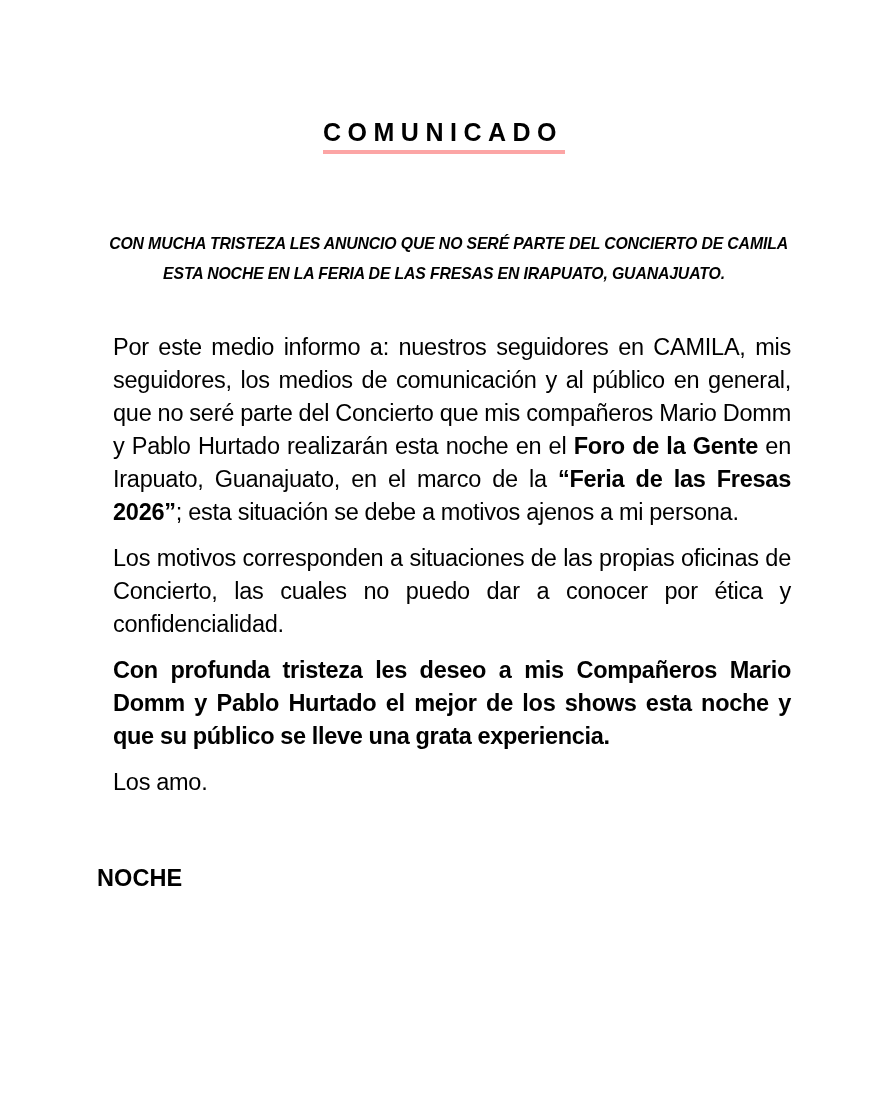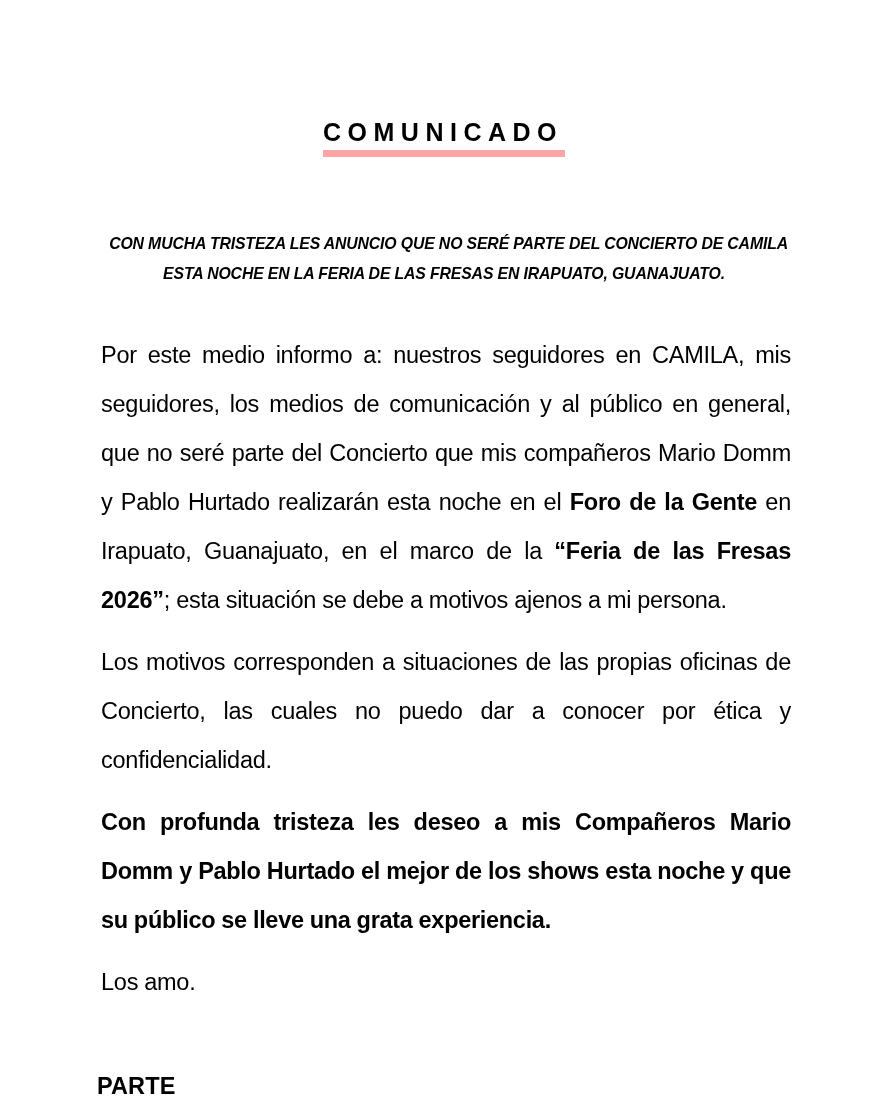--- a/index.html
+++ b/index.html
@@ -32,21 +32,21 @@
     left: 0;
     width: 888px;
     text-align: center;
     font-weight: bold;
     font-size: 25px;
     letter-spacing: 6.5px;
     line-height: 1.15;
   }
   .doc-title .title-text {
     display: inline-block;
-    border-bottom: 7px solid #fca5a5;
+    border-bottom: 4px solid #fca5a5;
     padding-bottom: 3px;
     padding-right: 2px;
     text-align: right;
   }
 
   
   .doc-date {
     position: absolute;
     top: 152px;
     left: 97px;
@@ -78,23 +78,23 @@
   }
 
   
   .doc-body {
     position: absolute;
     top: 331px;
     left: 97px;
     width: 694px;
   }
   .para {
-    margin: 0 0 0 4px;
+    margin: 0 0 0 16px;
     font-size: 23.5px;
-    line-height: 49px;
+    line-height: 33px;
     text-align: justify;
     text-justify: inter-word;
     letter-spacing: -0.25px;
     word-spacing: -0.2px;
   }
   .para + .para {
     margin-top: 13px;
   }
   .para.bold-para {
     font-weight: bold;
@@ -129,17 +129,17 @@
   <div class="doc-body">
 
     <p class="para"><span>Por este medio informo a: nuestros seguidores en CAMILA, mis seguidores, los medios de comunicación y al público en general, que no seré parte del Concierto que mis compañeros Mario Domm y Pablo Hurtado realizarán esta noche en el </span><b>Foro de la Gente</b><span> en Irapuato, Guanajuato, en el marco de la </span><b>“Feria de las Fresas 2026”</b><span>; esta situación se debe a motivos ajenos a mi persona.</span></p>
 
     <p class="para">Los motivos corresponden a situaciones de las propias oficinas de Concierto, las cuales no puedo dar a conocer por ética y confidencialidad.</p>
 
     <p class="para bold-para">Con profunda tristeza les deseo a mis Compañeros Mario Domm y Pablo Hurtado el mejor de los shows esta noche y que su público se lleve una grata experiencia.</p>
 
     <p class="para left-align">Los amo.</p>
 
-    <div class="signature">PARTE</div>
+    <div class="signature">NOCHE</div>
 
   </div>
 
 </div>
 
 </body></html>

